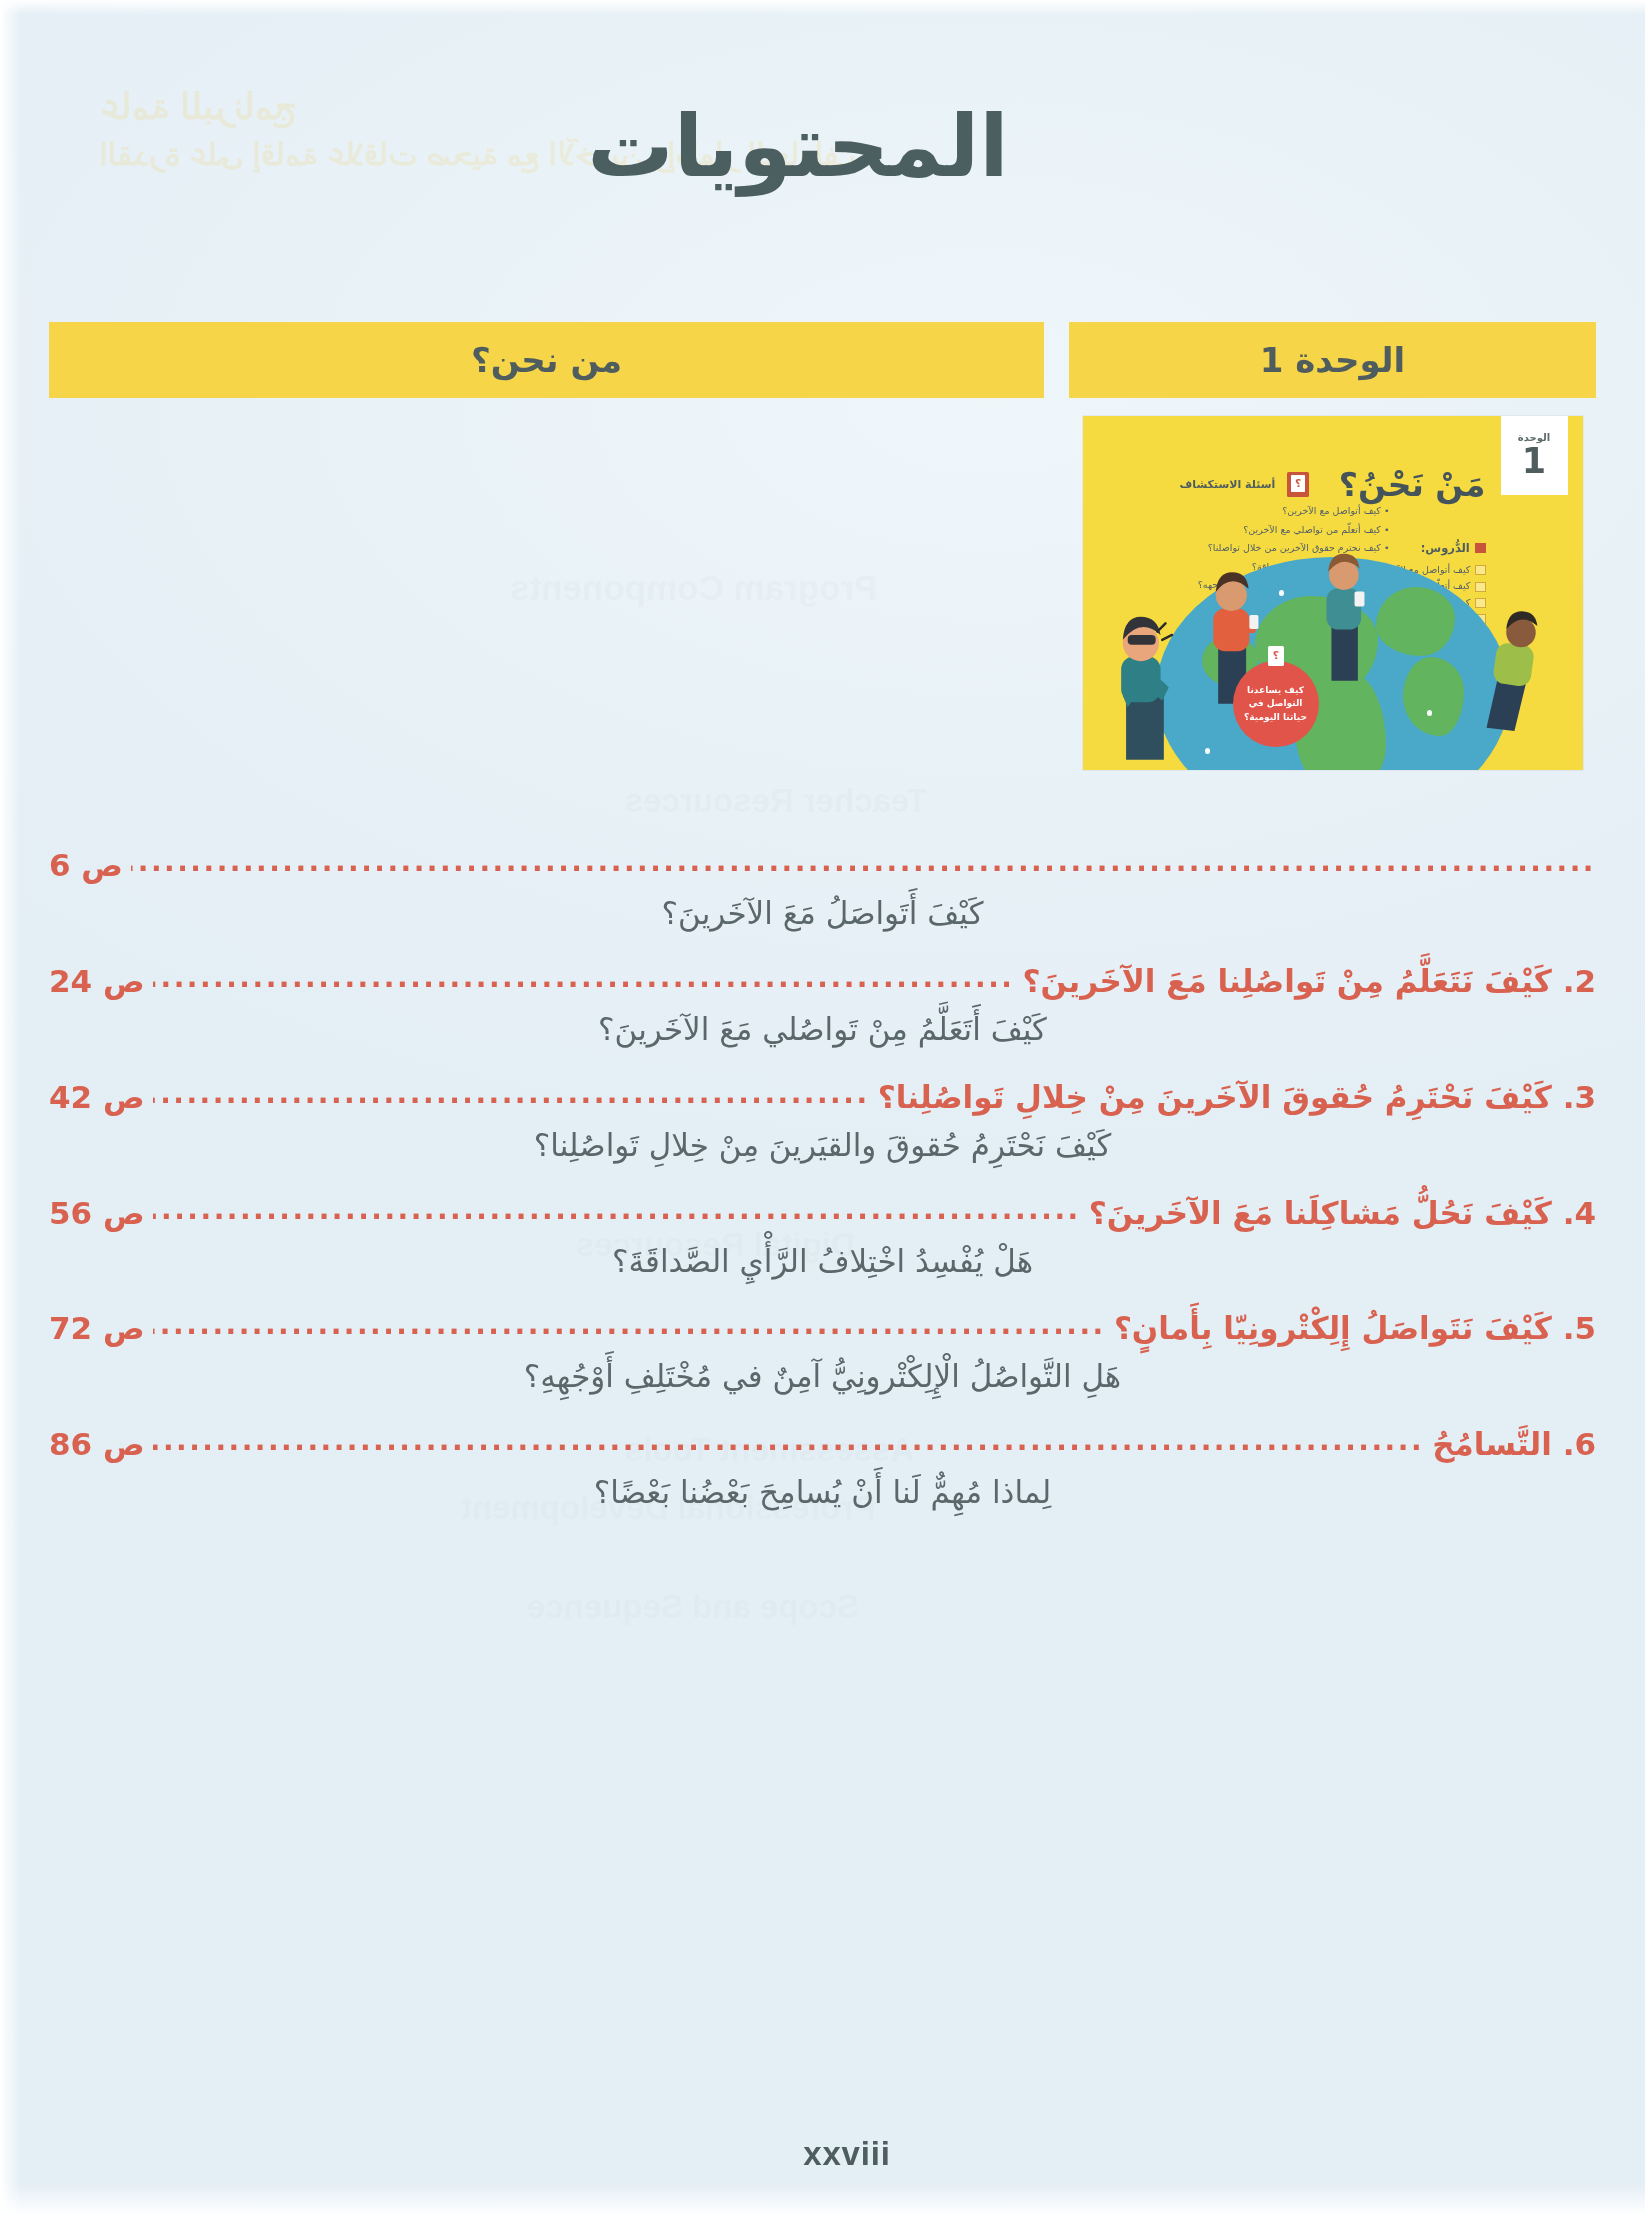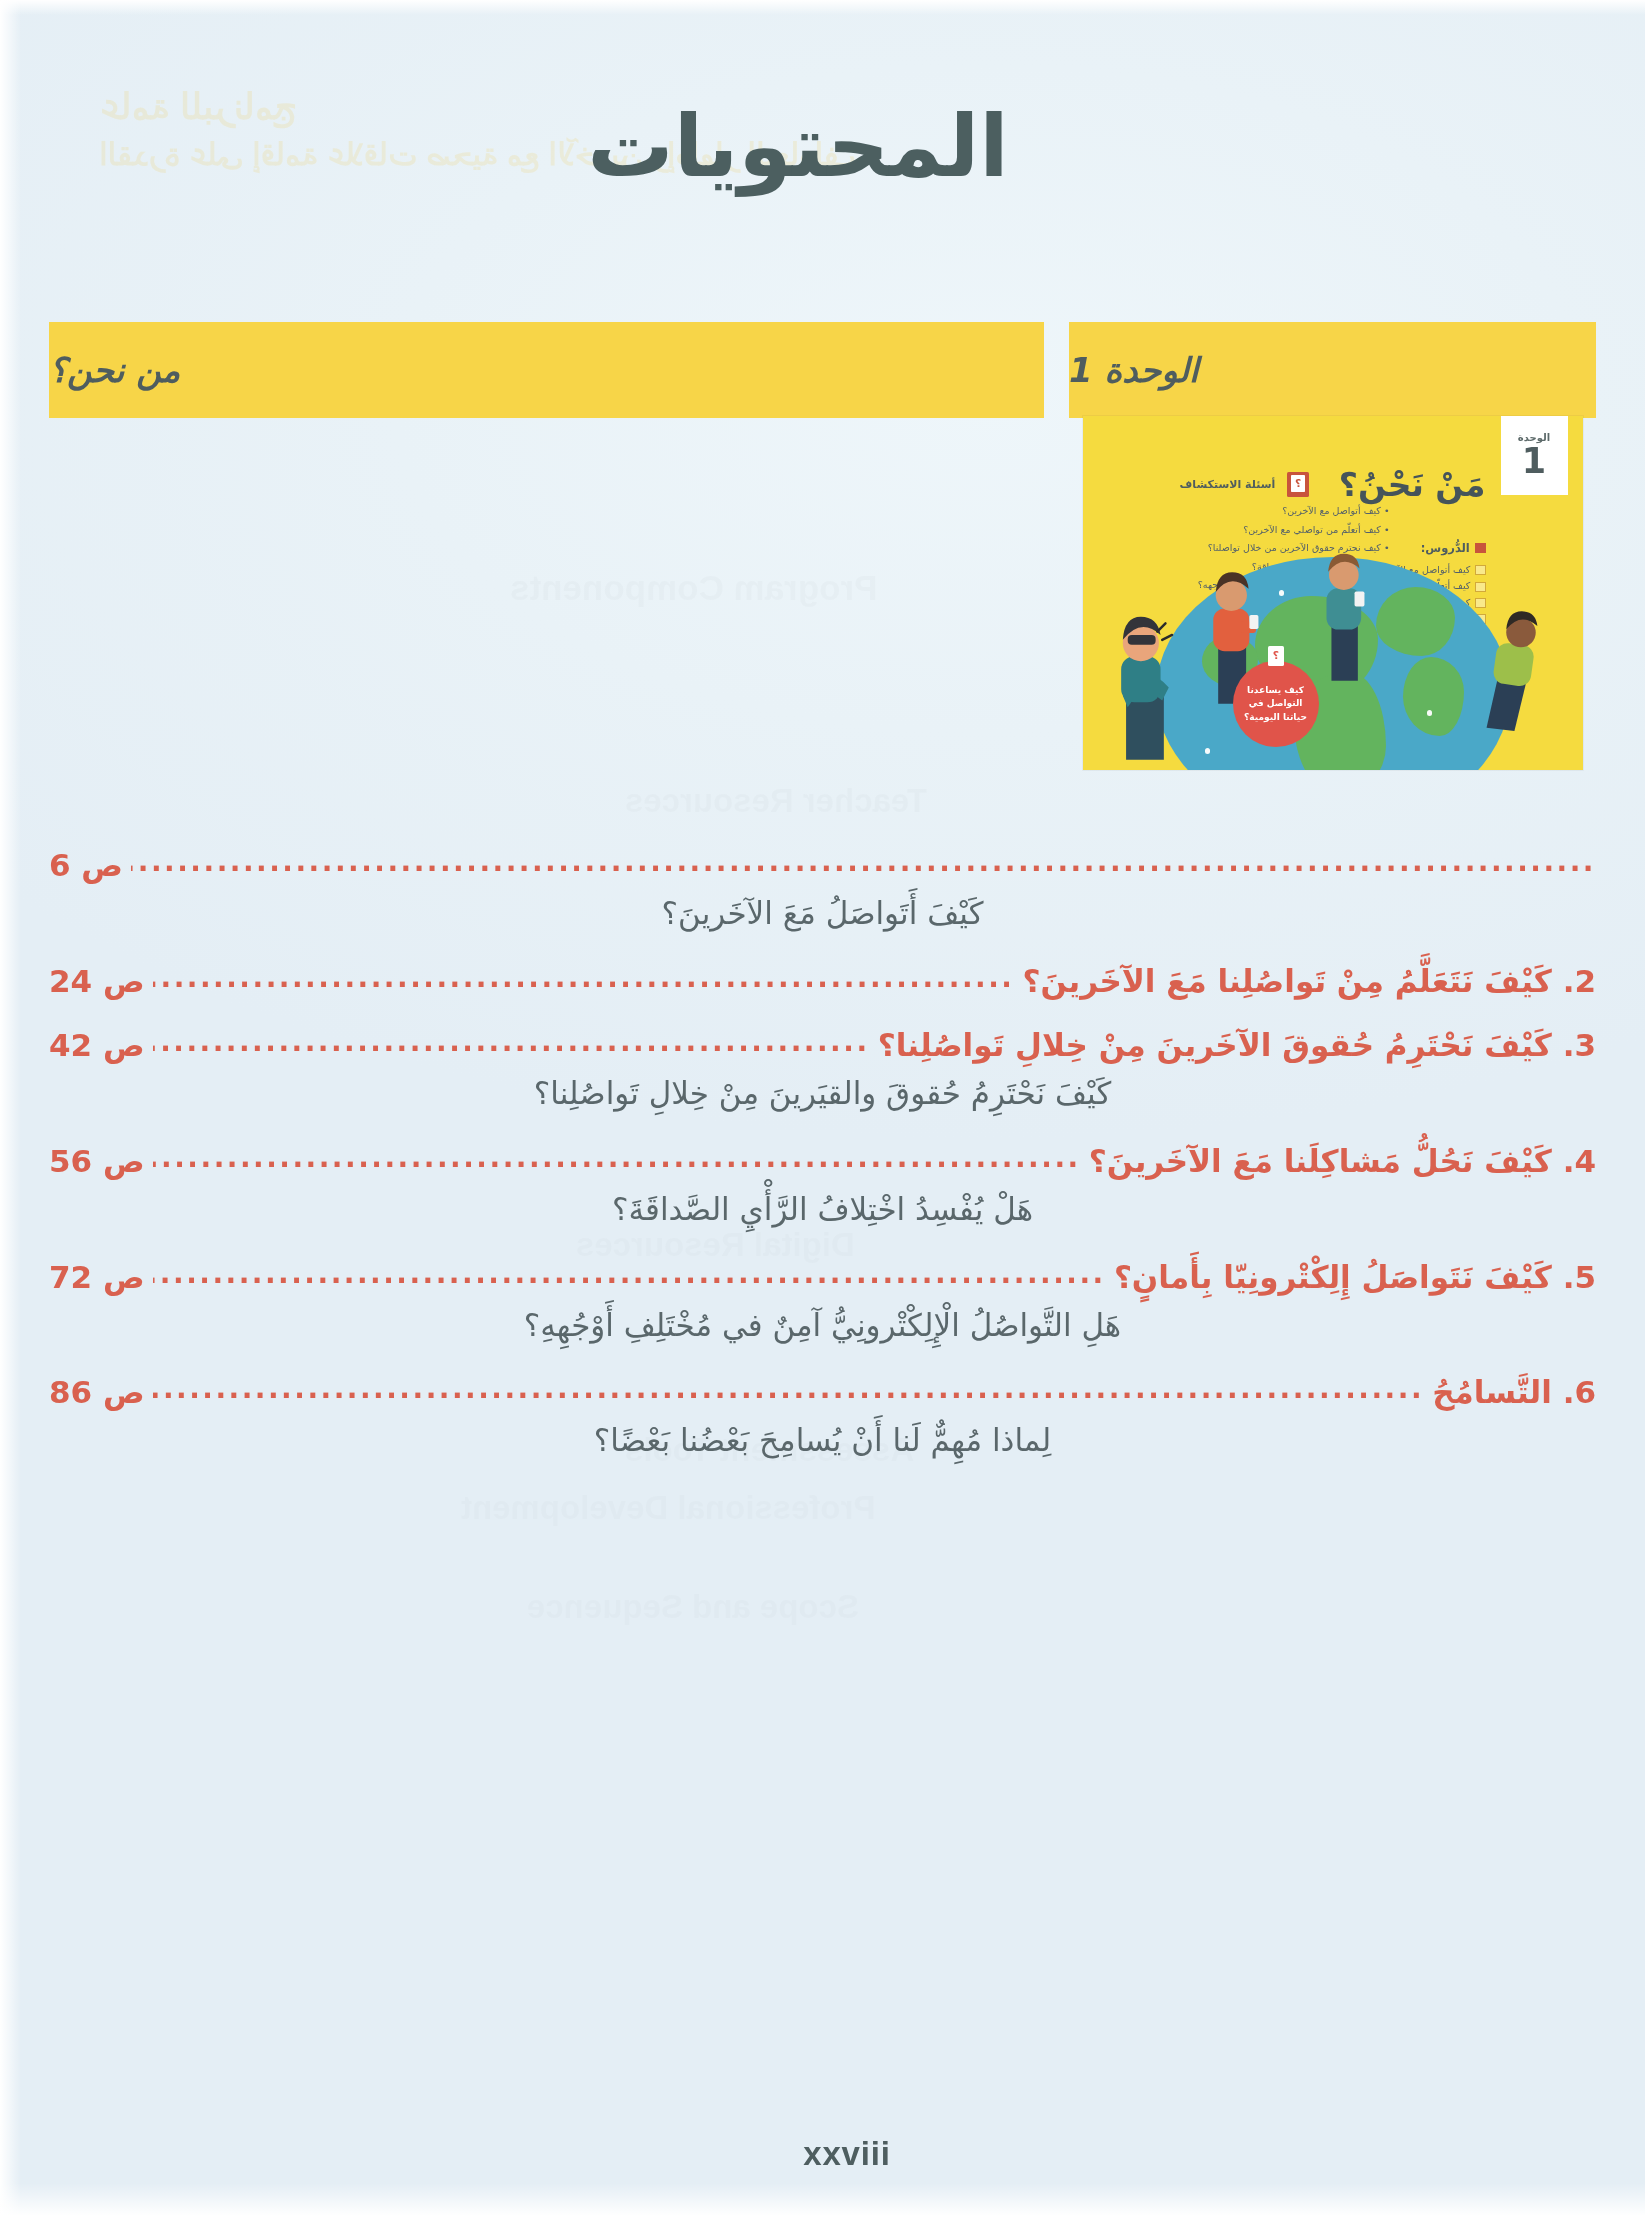--- a/index.html
+++ b/index.html
@@ -93,25 +93,24 @@
     top: 322px;
     right: 49px;
     width: 1547px;
     display: flex;
     flex-direction: row;
     gap: 25px;
     z-index: 10;
   }
   .bar {
     background: #f7d548;
-    height: 96px;
+    height: 76px;
     display: flex;
     align-items: center;
-    justify-content: flex-end;
-    font-style: italic;
+    justify-content: center;
   }
   .bar-unit { width: 527px; }
   .bar-theme { flex: 1; }
   .bar-label {
     font-size: 34px;
     font-weight: 700;
     color: #4f5d5f;
     font-family: "DejaVu Sans", "Liberation Sans", sans-serif;
   }
 
@@ -570,20 +569,21 @@
           <span class="toc-page">ص 6</span>
         </div>
         <div class="toc-sub">كَيْفَ أَتَواصَلُ مَعَ الآخَرينَ؟</div>
       </div>
       <div class="toc-entry">
         <div class="toc-line">
           <span class="toc-num-title">2. كَيْفَ نَتَعَلَّمُ مِنْ تَواصُلِنا مَعَ الآخَرينَ؟</span>
           <span class="toc-dots"></span>
           <span class="toc-page">ص 24</span>
         </div>
+        <div class="toc-sub">كَيْفَ أَتَعَلَّمُ مِنْ تَواصُلي مَعَ الآخَرينَ؟</div>
       </div>
       <div class="toc-entry">
         <div class="toc-line">
           <span class="toc-num-title">3. كَيْفَ نَحْتَرِمُ حُقوقَ الآخَرينَ مِنْ خِلالِ تَواصُلِنا؟</span>
           <span class="toc-dots"></span>
           <span class="toc-page">ص 42</span>
         </div>
         <div class="toc-sub">كَيْفَ نَحْتَرِمُ حُقوقَ والقيَرينَ مِنْ خِلالِ تَواصُلِنا؟</div>
       </div>
       <div class="toc-entry">

